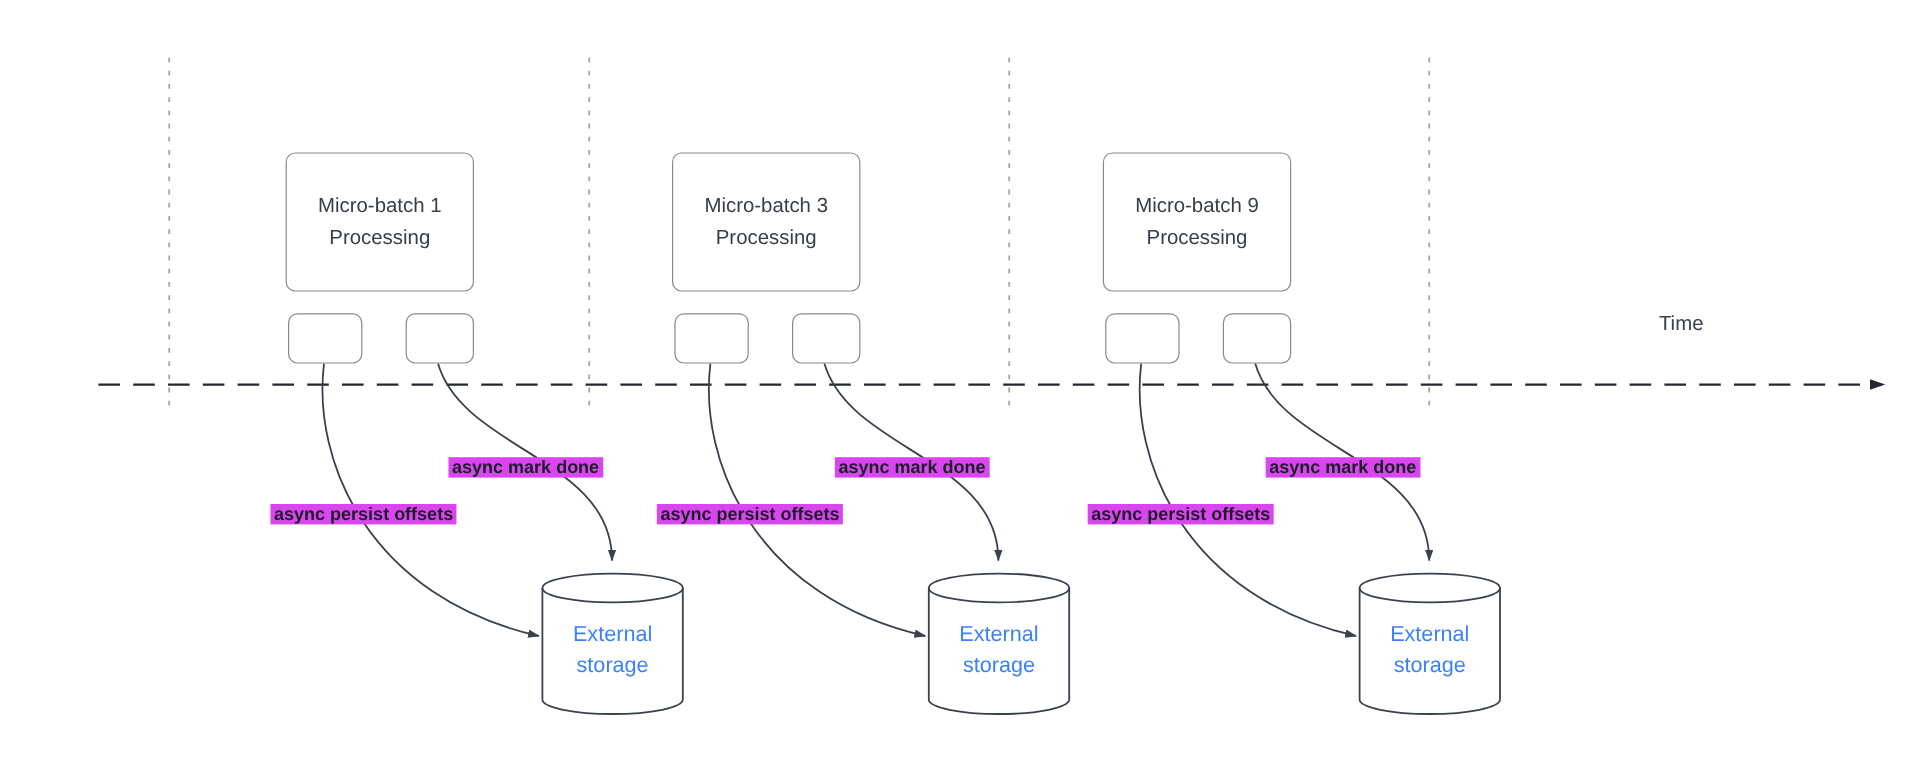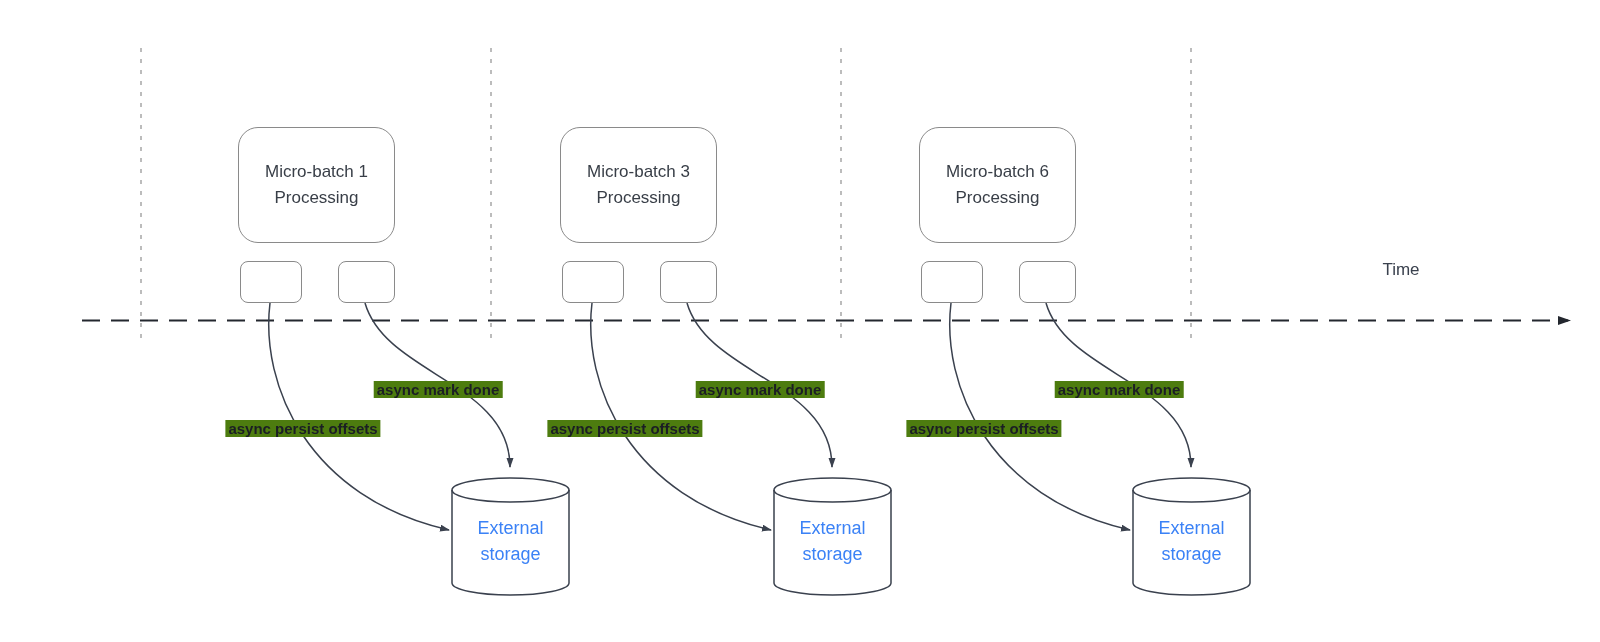--- a/index.html
+++ b/index.html
@@ -27,21 +27,21 @@
     height: 0;
   }
   .proc-box {
     position: absolute;
     top: 127px;
     width: 157px;
     height: 116px;
     box-sizing: border-box;
     background: #ffffff;
     border: 1.5px solid #8a8a8a;
-    border-radius: 20px;
+    border-radius: 8px;
     display: flex;
     flex-direction: column;
     align-items: center;
     justify-content: center;
     text-align: center;
     font-size: 17px;
     line-height: 26px;
     color: #383e47;
   }
   .mini-box {
@@ -67,21 +67,21 @@
     justify-content: center;
     text-align: center;
     font-size: 18px;
     line-height: 26px;
     color: #3b82f6;
   }
   .edge-label {
     position: absolute;
     transform: translateX(-50%);
     white-space: nowrap;
-    background: #4d7c0f;
+    background: #d946ef;
     padding: 0 3px;
     font-size: 15px;
     font-weight: bold;
     color: #1b1e24;
     text-align: right;
   }
   .edge-label.persist { left: 65px;  top: 420px; }
   .edge-label.done    { left: 200px; top: 381px; }
   .time-label {
     position: absolute;
@@ -164,21 +164,21 @@
     <div class="edge-label persist">async persist offsets</div>
     <div class="edge-label done">async mark done</div>
     <div class="storage-label">
       <span>External</span>
       <span>storage</span>
     </div>
   </div>
 
   <div class="batch" style="left:919px">
     <div class="proc-box">
-      <span>Micro-batch 6</span>
+      <span>Micro-batch 9</span>
       <span>Processing</span>
     </div>
     <div class="mini-box a"></div>
     <div class="mini-box b"></div>
     <div class="edge-label persist">async persist offsets</div>
     <div class="edge-label done">async mark done</div>
     <div class="storage-label">
       <span>External</span>
       <span>storage</span>
     </div>

